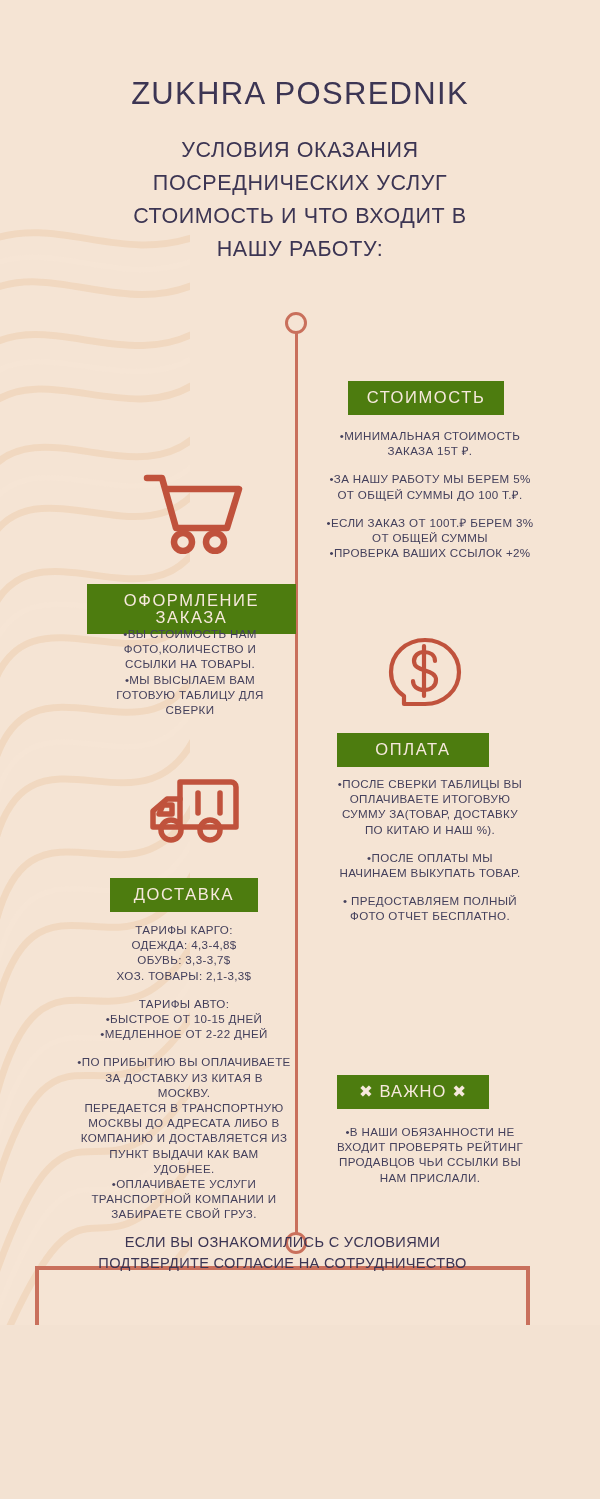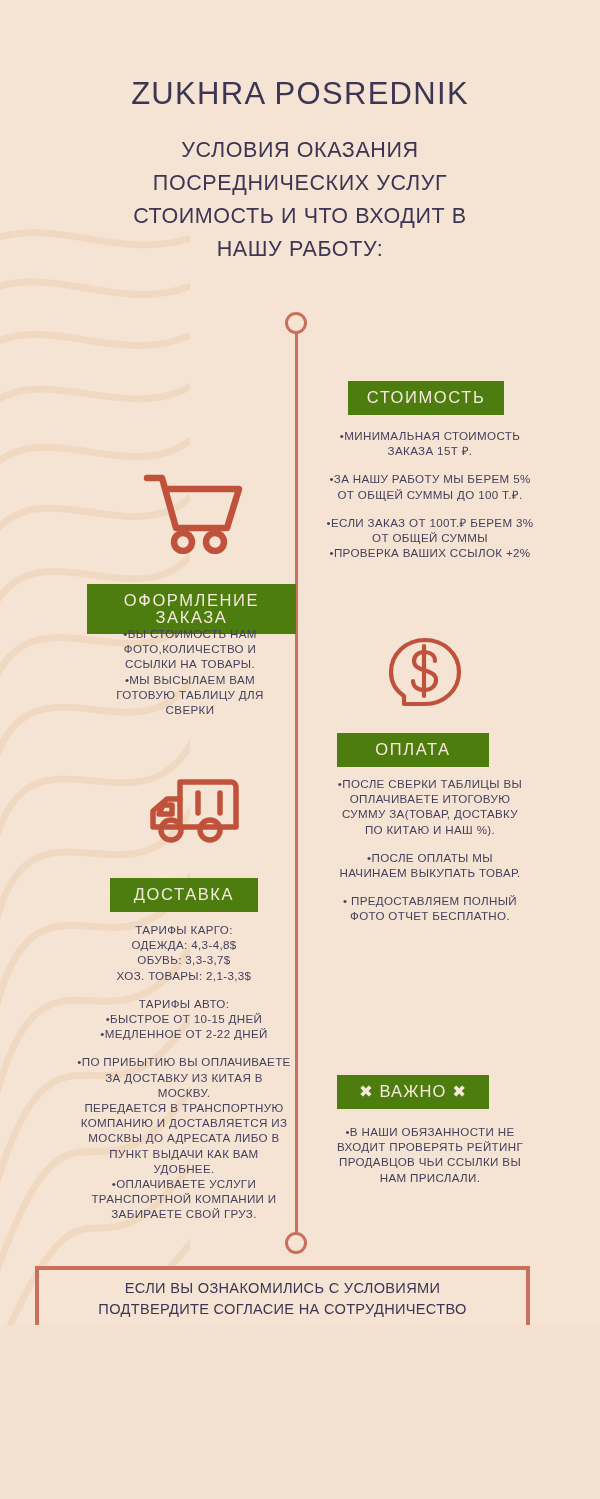--- a/index.html
+++ b/index.html
@@ -113,21 +113,21 @@
   .footer-frame-front {
     position: absolute;
     left: 35px; top: 1266px;
     width: 495px; height: 66px;
     border: 4px solid #c9705c;
     box-sizing: border-box;
     background: #f5e4d4;
   }
   .footer-text {
     position: absolute;
-    left: 35px; top: 1278px;
+    left: 35px; top: 1232px;
     width: 495px;
     text-align: center;
     font-size: 14.6px;
     line-height: 21px;
     letter-spacing: .3px;
     color: #3c3553;
   }
 </style>
 </head>
 <body>
@@ -264,22 +264,22 @@
     <p>ОДЕЖДА: 4,3-4,8$</p>
     <p>ОБУВЬ: 3,3-3,7$</p>
     <p>ХОЗ. ТОВАРЫ: 2,1-3,3$</p>
     <p class="gap">ТАРИФЫ АВТО:</p>
     <p>•БЫСТРОЕ ОТ 10-15 ДНЕЙ</p>
     <p>•МЕДЛЕННОЕ ОТ 2-22 ДНЕЙ</p>
     <p class="gap">•ПО ПРИБЫТИЮ ВЫ ОПЛАЧИВАЕТЕ</p>
     <p>ЗА ДОСТАВКУ ИЗ КИТАЯ В</p>
     <p>МОСКВУ.</p>
     <p>ПЕРЕДАЕТСЯ В ТРАНСПОРТНУЮ</p>
+    <p>МОСКВЫ ДО АДРЕСАТА ЛИБО В</p>
     <p>КОМПАНИЮ И ДОСТАВЛЯЕТСЯ ИЗ</p>
-    <p>МОСКВЫ ДО АДРЕСАТА ЛИБО В</p>
     <p>ПУНКТ ВЫДАЧИ КАК ВАМ</p>
     <p>УДОБНЕЕ.</p>
     <p>•ОПЛАЧИВАЕТЕ УСЛУГИ</p>
     <p>ТРАНСПОРТНОЙ КОМПАНИИ И</p>
     <p>ЗАБИРАЕТЕ СВОЙ ГРУЗ.</p>
   </div>
 
   <div class="bar" style="left:337px; top:1075px; width:152px; letter-spacing:1.1px;">✖ ВАЖНО ✖</div>
 
   <div class="body-text" style="left:315px; top:1124px; width:230px;">

